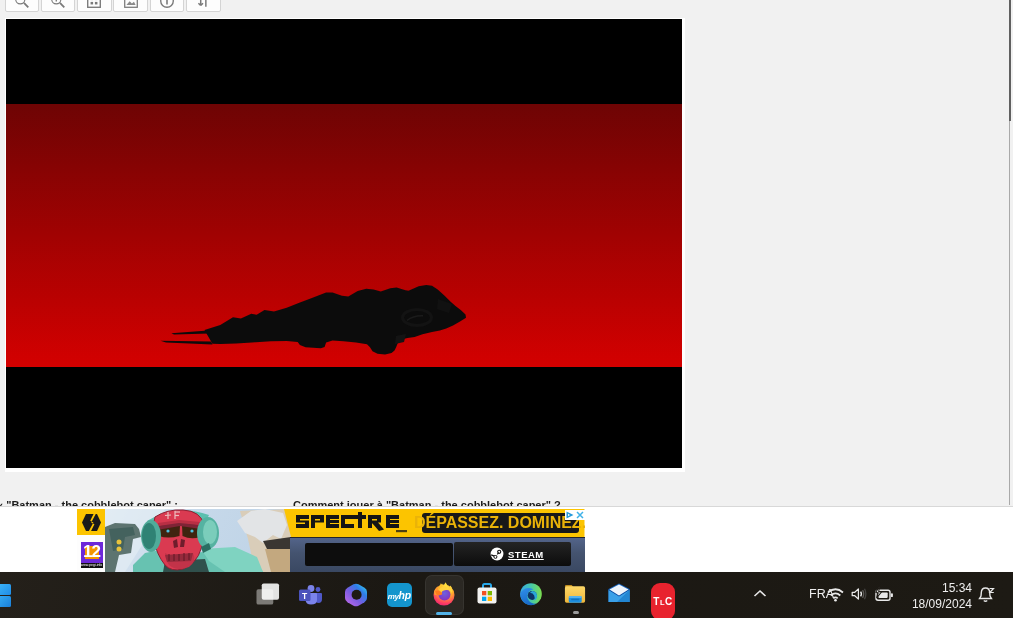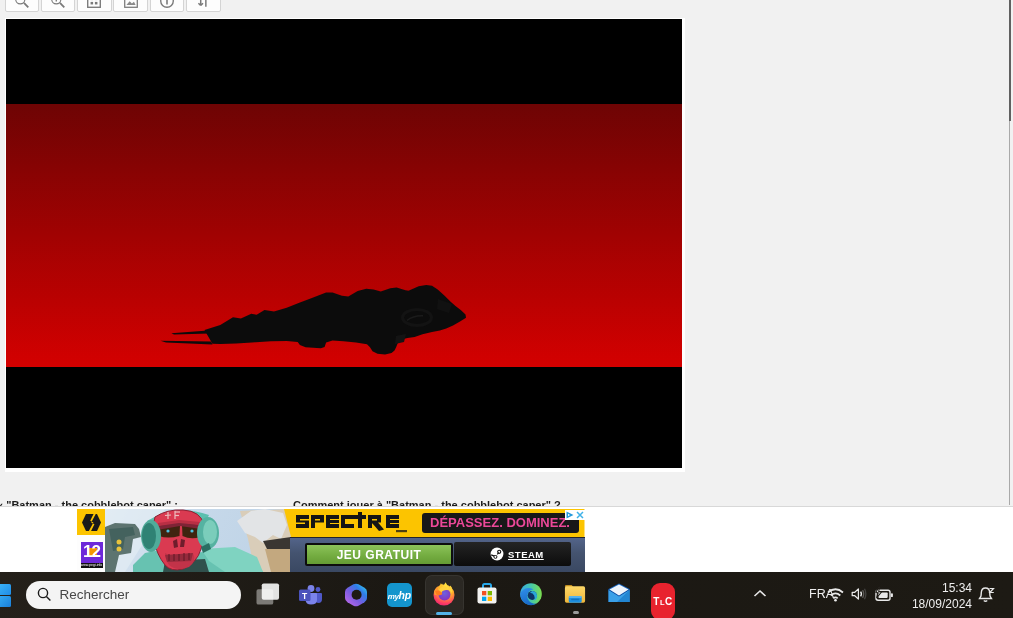--- a/index.html
+++ b/index.html
@@ -171,51 +171,48 @@
       <path d="M96,38 L104,34 L106,40 L98,44 Z" fill="#2a6e62"></path>
     </svg>
 
     <div class="abs" style="left:0; top:0; width:27.5px; height:26px; background:#fcc400;"></div>
     <svg class="abs" style="left:4.5px; top:4.5px;" width="19" height="17" viewBox="0 0 19 17">
       <path d="M4,0 L15,0 L19,8.5 L15,17 L4,17 L0,8.5 Z" fill="#1a1a1a"></path>
       <path d="M11.8,-0.5 L8.2,6.8 L11.4,8.6 L6.6,17.5 L8.8,17.5 L12.4,10.2 L9.2,8.4 L14,-0.5 Z" fill="#fcc400"></path>
     </svg>
 
     <div class="abs" style="left:0; top:26px; width:27.5px; height:37px; background:#fdfdfd;"></div>
-    <div class="abs" style="left:3.5px; top:32.5px; width:22px; height:21.5px; background:#f49600; border:6px solid #6d28d9; display:flex; align-items:center; justify-content:center;">
+    <div class="abs" style="left:3.5px; top:32.5px; width:22px; height:21.5px; background:#f49600; border:4px solid #6d28d9; display:flex; align-items:center; justify-content:center;">
       <span style="color:#fff; font-weight:bold; font-size:17px; letter-spacing:-1px;">12</span>
     </div>
     <div class="abs" style="left:3.5px; top:54px; width:22px; height:5px; background:#111; color:#fff; font-size:3.5px; text-align:center; line-height:5px;">www.pegi.info</div>
 
     <div class="abs" style="left:207px; top:0; width:300.5px; height:28px; background:#fcc400; clip-path:polygon(0 0, 100% 0, 100% 100%, 7px 100%);"></div>
 
     <svg class="abs" style="left:219px; top:2.5px;" width="118" height="24" viewBox="0 0 118 24">
       <g fill="#151515">
         <path d="M0,3 L13,3 L13,7 L4,7 L4,8.5 L13,8.5 L13,16 L0,16 L0,12 L9,12 L9,10.5 L0,10.5 Z"></path>
         <path d="M15,3 L28,3 L28,10.5 L19,10.5 L19,16 L15,16 Z M19,7 L24,7 L24,8.5 L19,8.5 Z" fill-rule="evenodd"></path>
         <path d="M30,3 L43,3 L43,7 L34,7 L34,8 L43,8 L43,11 L34,11 L34,12 L43,12 L43,16 L30,16 Z"></path>
         <path d="M45,3 L58,3 L58,7 L49,7 L49,12 L58,12 L58,16 L45,16 Z"></path>
         <path d="M62,0 L66,0 L66,16 L62,16 Z M58,3 L70,3 L70,7 L58,7 Z"></path>
         <path d="M72,3 L85,3 L85,10.5 L82,10.5 L88,17.5 L83,19 L76.5,11.5 L76,11.5 L76,16 L72,16 Z M76,7 L81,7 L81,8.5 L76,8.5 Z" fill-rule="evenodd"></path>
         <path d="M90,3 L103,3 L103,7 L94,7 L94,8 L103,8 L103,11 L94,11 L94,12 L103,12 L103,16 L90,16 Z"></path>
         <rect x="100" y="18" width="11" height="2.2" opacity="0.75"></rect>
       </g>
     </svg>
 
     <div class="abs" style="left:344.5px; top:4px; width:157px; height:19.5px; background:#181818; border-radius:3px; display:flex; align-items:center; justify-content:center;">
-      <span style="color:#ec4899; font-weight:bold; font-size:13px; white-space:nowrap;">DÉPASSEZ.&nbsp;DOMINEZ.</span>
+      <span style="color:#eab308; font-weight:bold; font-size:16px; white-space:nowrap;">DÉPASSEZ.&nbsp;DOMINEZ.</span>
     </div>
 
     <div class="abs" style="left:213px; top:28px; width:294.5px; height:35px; background:linear-gradient(180deg,#55668a 0%, #46567а 40%, #3c4a66 100%);"></div>
     <div class="abs" style="left:213px; top:28px; width:294.5px; height:35px; background:linear-gradient(180deg,#53648a 0%, #44536f 45%, #3a4862 100%); border-top:1px solid #23252c;"></div>
 
     <div class="abs" style="left:227.7px; top:33.8px; width:148.8px; height:23.7px; background:#0d0d0d; border-radius:2px;"></div>
-    <div class="abs" style="left:230px; top:36px; width:144px; height:19px; background:linear-gradient(180deg,#8cc35a 0%, #74ad41 55%, #659c34 100%); display:flex; align-items:center; justify-content:center;">
-      <span style="color:#fff; font-weight:bold; font-size:12px; letter-spacing:0.5px;">JEU&nbsp;GRATUIT</span>
-    </div>
 
     <div class="abs" style="left:377px; top:33px; width:117px; height:24px; background:linear-gradient(180deg,#242424 0%, #0c0c0c 100%); border-radius:2px;">
       <svg class="abs" style="left:36px; top:5px;" width="14" height="14" viewBox="0 0 24 24">
           <circle cx="12" cy="12" r="11" fill="#fff"></circle>
           <circle cx="15.8" cy="8.2" r="3.6" fill="#111"></circle>
           <circle cx="15.8" cy="8.2" r="1.7" fill="#fff"></circle>
           <path d="M2 13.5 L9.5 16.5 M12.5 12.5 L15 9.5" stroke="#111" stroke-width="2" fill="none"></path>
           <circle cx="9.3" cy="16.9" r="3.4" fill="#111"></circle>
           <circle cx="9.3" cy="16.9" r="1.8" fill="#fff"></circle>
         </svg>
@@ -231,27 +228,20 @@
         <path d="M1,1 L7,7 M7,1 L1,7" stroke="#3fb2e8" stroke-width="1.5"></path>
       </svg>
   </div>
 </div>
 
 <div class="abs" id="taskbar">
 
   <div class="abs" style="left:-1px; top:12px; width:12px; height:11px; background:linear-gradient(135deg,#3ab2f7,#1f8ce6); border-radius:1.5px;"></div>
   <div class="abs" style="left:-1px; top:24px; width:12px; height:11px; background:linear-gradient(135deg,#33aaf3,#1a7fd9); border-radius:1.5px;"></div>
 
-  <div id="searchpill">
-    <svg style="margin-left:11px;" width="15" height="15" viewBox="0 0 15 15">
-        <circle cx="6" cy="6" r="4.6" fill="none" stroke="#1b1b1b" stroke-width="1.4"></circle>
-        <line x1="9.4" y1="9.4" x2="13.4" y2="13.4" stroke="#1b1b1b" stroke-width="1.4"></line>
-      </svg>
-    <span>Rechercher</span>
-  </div>
 
   <svg class="tico" style="left:256px; top:10px;" width="25" height="25" viewBox="0 0 25 25">
     <rect x="0.5" y="7.5" width="17.5" height="16" rx="2" fill="#7c7a76"></rect>
     <rect x="6" y="1.5" width="18" height="17" rx="2" fill="#ffffff" opacity="0.88"></rect>
   </svg>
 
   <svg class="tico" style="left:298px; top:11px;" width="24" height="24" viewBox="0 0 24 24">
     <circle cx="13" cy="5.5" r="3.4" fill="#7b83eb"></circle>
     <circle cx="20" cy="6.5" r="2.4" fill="#5059c9"></circle>
     <path d="M17,10 L23,10 Q24,10 24,11 L24,16 Q24,20 20.5,20 Q17.5,20 17,16.5 Z" fill="#5059c9"></path>

